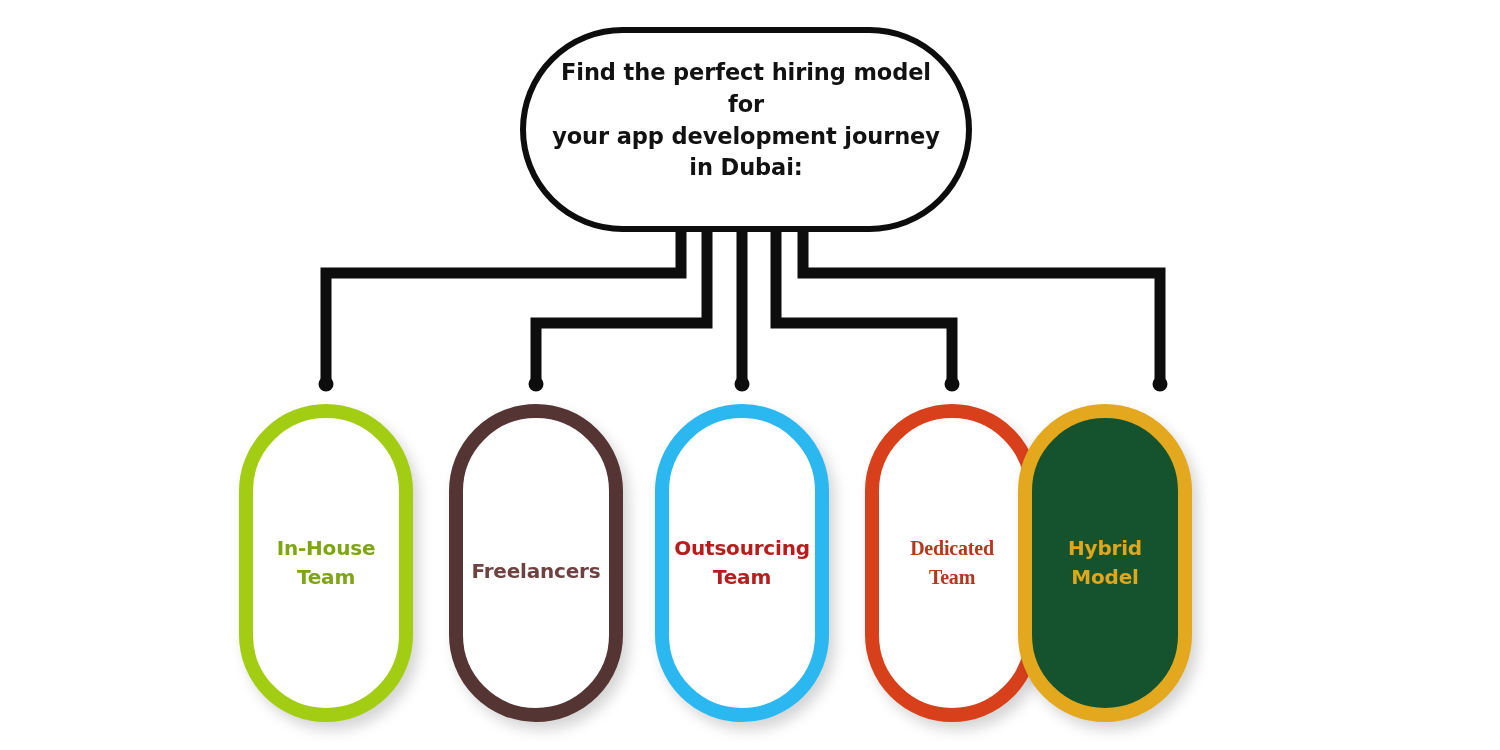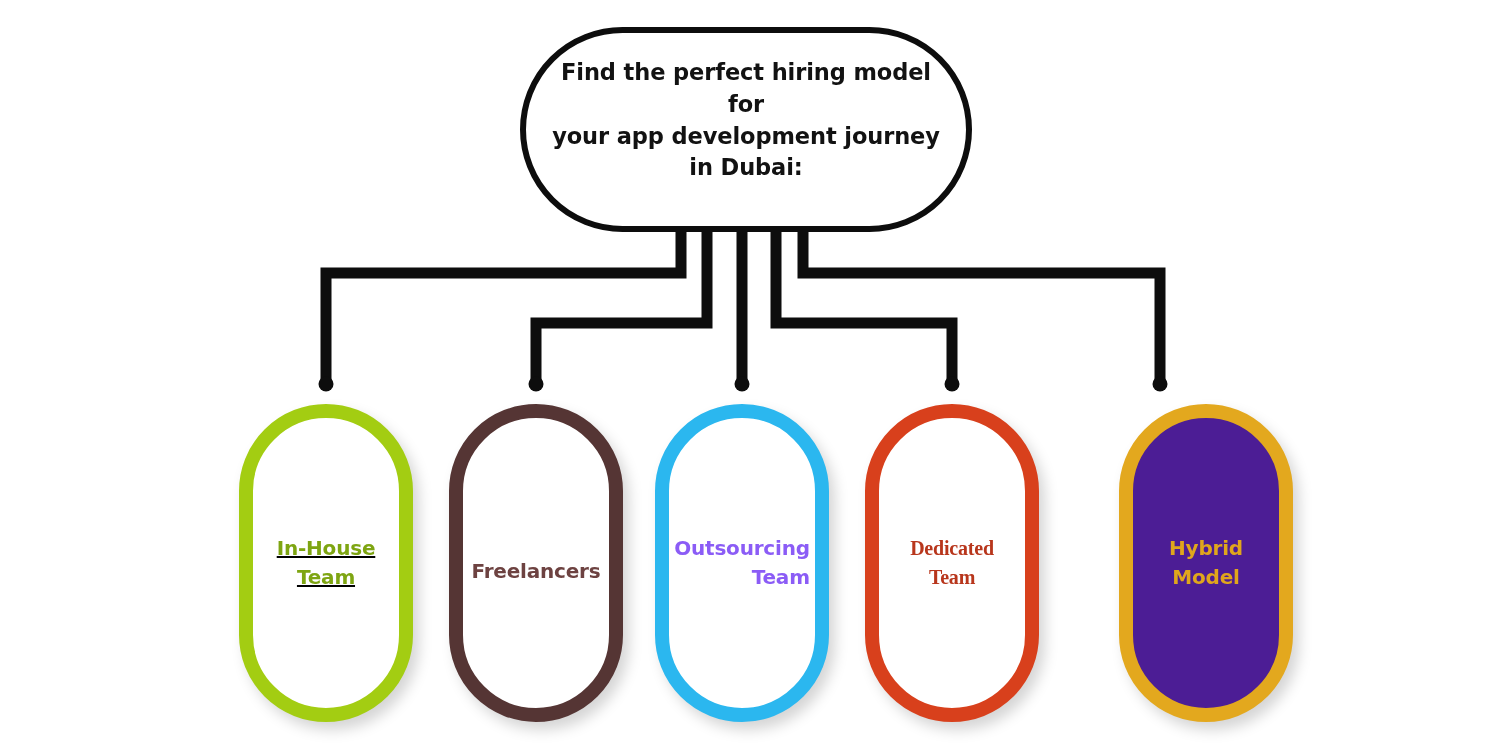--- a/index.html
+++ b/index.html
@@ -109,33 +109,33 @@
       <circle cx="1160" cy="384" r="7.5" fill="#0d0d0d"></circle>
     </g>
   </svg>
 
   <div id="root-node" style="border-color: rgb(13, 13, 13); background: rgb(255, 255, 255);">
     <div id="root-label" style="color: rgb(18, 18, 18);">Find the perfect hiring model for
 your app development journey
 in Dubai:</div>
   </div>
 
-  <div class="leaf-node" style="left: 239px; border-color: rgb(163, 205, 18); background: rgb(255, 255, 255); box-shadow: rgba(0, 0, 0, 0.17) 6px 8px 14px; text-decoration: underline;">
+  <div class="leaf-node" style="left: 239px; border-color: rgb(163, 205, 18); background: rgb(255, 255, 255); box-shadow: rgba(0, 0, 0, 0.17) 6px 8px 14px;">
     <div class="leaf-label" style="color: rgb(126, 165, 18);">In-House
 Team</div>
   </div>
   <div class="leaf-node" style="left: 449px; border-color: rgb(85, 53, 52); background: rgb(255, 255, 255); box-shadow: rgba(0, 0, 0, 0.17) 6px 8px 14px;">
     <div class="leaf-label" style="color: rgb(109, 66, 65); margin-top: 16px;">Freelancers</div>
   </div>
   <div class="leaf-node" style="left: 655px; border-color: rgb(43, 183, 239); background: rgb(255, 255, 255); box-shadow: rgba(0, 0, 0, 0.17) 6px 8px 14px;">
-    <div class="leaf-label" style="color: #8b5cf6; text-align: right;">Outsourcing
+    <div class="leaf-label" style="color: #b91c1c;">Outsourcing
 Team</div>
   </div>
   <div class="leaf-node" style="left: 865px; border-color: rgb(216, 64, 28); background: rgb(255, 255, 255); box-shadow: rgba(0, 0, 0, 0.17) 6px 8px 14px;">
     <div class="leaf-label" style="color: rgb(184, 54, 28); font-family: Liberation Serif, serif;">Dedicated
 Team</div>
   </div>
-  <div class="leaf-node" style="left: 1119px; border-color: rgb(227, 168, 30); background: #4c1d95; box-shadow: rgba(0, 0, 0, 0.17) 6px 8px 14px; justify-content: center;">
+  <div class="leaf-node" style="left: 1018px; border-color: rgb(227, 168, 30); background: #14532d; box-shadow: rgba(0, 0, 0, 0.17) 6px 8px 14px; justify-content: center;">
     <div class="leaf-label" style="color: rgb(224, 166, 28);">Hybrid
 Model</div>
   </div>
 
 </div>
 
 </body></html>

